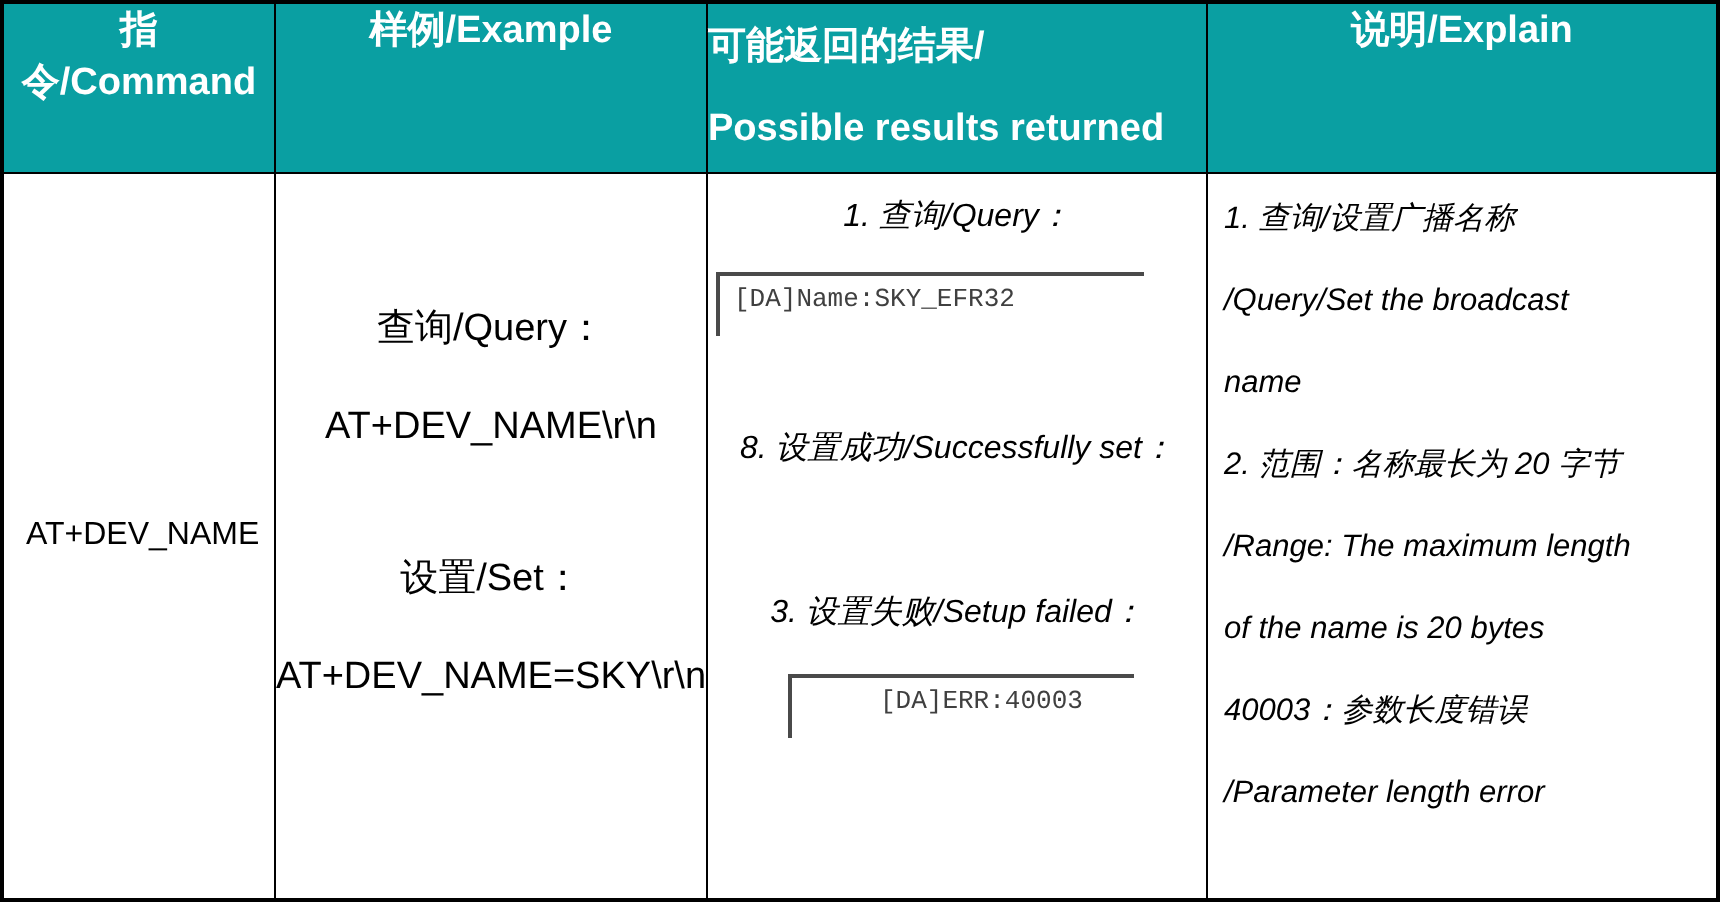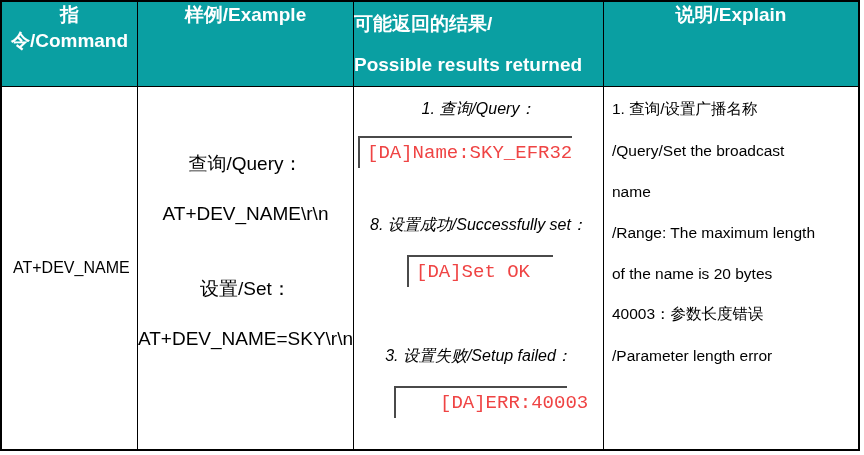--- a/index.html
+++ b/index.html
@@ -51,31 +51,31 @@
   .r-label.l1{padding-top:9px;}
   .r-label.l2{padding-top:44px;}
   .r-label.l3{padding-top:56px;}
   .term-box{
     border-top:2px solid #4a4a4a;
     border-left:2px solid #4a4a4a;
     height:32px;
     box-sizing:border-box;
     padding:4px 0 0 7px;
     font-family:"Liberation Mono","DejaVu Sans Mono",monospace;
-    font-size:19px;
+    font-size:13px;
     white-space:pre;
-    color:#ef4444;
+    color:#404040;
   }
   .term-box.b1{margin:14px 0 0 4px;width:214px;}
   .term-box.b2{margin:17px 0 0 53px;width:146px;}
   .term-box.b3{margin:17px 0 0 40px;width:173px;padding-left:44px;}
 
   
   .c-explain{padding:2px 2px 0 8px;font-size:15.5px;}
-  .c-explain p{margin:0;height:41px;display:flex;align-items:center;white-space:nowrap;}
+  .c-explain p{margin:0;height:41px;display:flex;align-items:center;white-space:nowrap;font-style:italic;}
 </style>
 </head>
 <body>
 
 <div class="at-table">
 
   <div class="cell hcell">
     <span>指令/Command</span>
   </div>
   <div class="cell hcell">
@@ -97,28 +97,28 @@
     <p class="first">查询/Query：</p>
     <p>AT+DEV_NAME\r\n</p>
     <p class="group2">设置/Set：</p>
     <p>AT+DEV_NAME=SKY\r\n</p>
   </div>
 
   <div class="cell c-results">
     <p class="r-label l1">1. 查询/Query：</p>
     <div class="term-box b1">[DA]Name:SKY_EFR32</div>
     <p class="r-label l2">8. 设置成功/Successfully set：</p>
-    <div class="term-box b2">[DA]Set OK</div>
     <p class="r-label l3">3. 设置失败/Setup failed：</p>
     <div class="term-box b3">[DA]ERR:40003</div>
   </div>
 
   <div class="cell c-explain last">
     <p>1. 查询/设置广播名称</p>
     <p>/Query/Set the broadcast</p>
     <p>name</p>
+    <p>2. 范围：名称最长为 20 字节</p>
     <p>/Range: The maximum length</p>
     <p>of the name is 20 bytes</p>
     <p>40003：参数长度错误</p>
     <p>/Parameter length error</p>
   </div>
 
 </div>
 
 </body></html>

